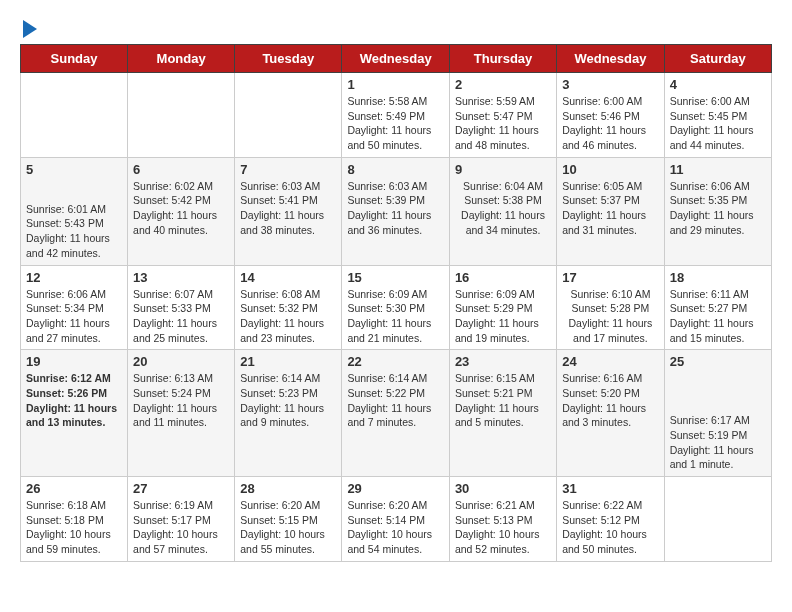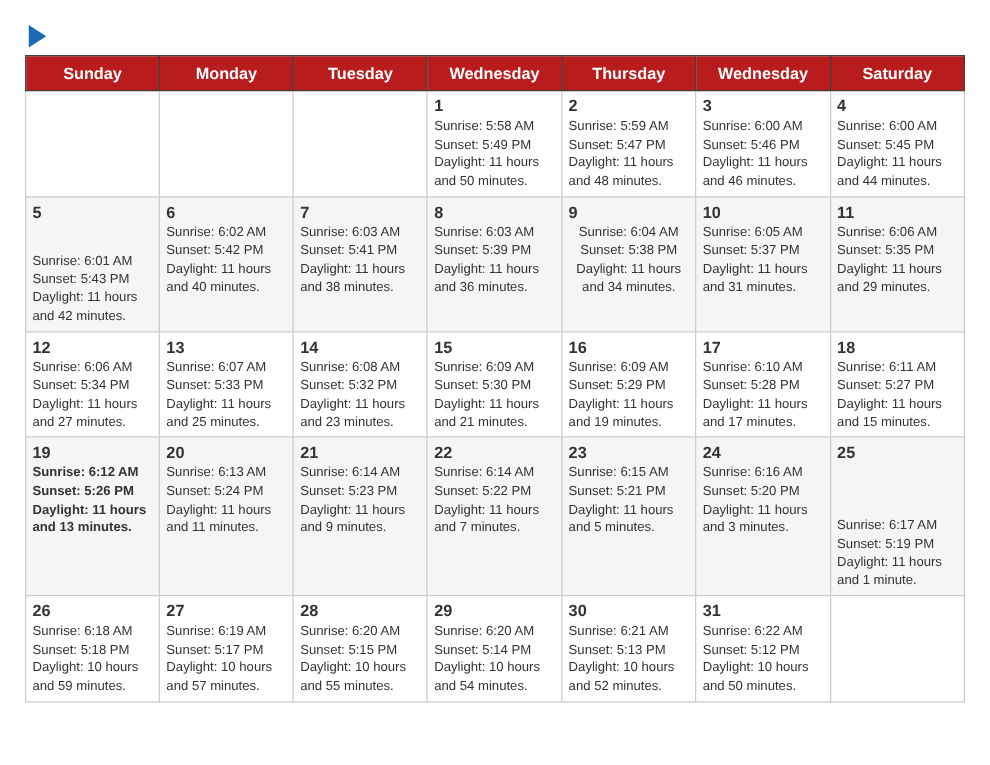--- a/index.html
+++ b/index.html
@@ -205,21 +205,21 @@
 Daylight: 11 hours and 21 minutes.</div>
         </td>
         <td>
           <div class="day-number">16</div>
           <div class="day-info" style="white-space: pre-line;">Sunrise: 6:09 AM
 Sunset: 5:29 PM
 Daylight: 11 hours and 19 minutes.</div>
         </td>
         <td>
           <div class="day-number">17</div>
-          <div class="day-info" style="white-space: pre-line;">Sunrise: 6:10 AM
+          <div class="day-info" style="white-space: pre-line; text-align: center;">Sunrise: 6:10 AM
 Sunset: 5:28 PM
 Daylight: 11 hours and 17 minutes.</div>
         </td>
         <td>
           <div class="day-number">18</div>
           <div class="day-info" style="white-space: pre-line;">Sunrise: 6:11 AM
 Sunset: 5:27 PM
 Daylight: 11 hours and 15 minutes.</div>
         </td>
       </tr>

